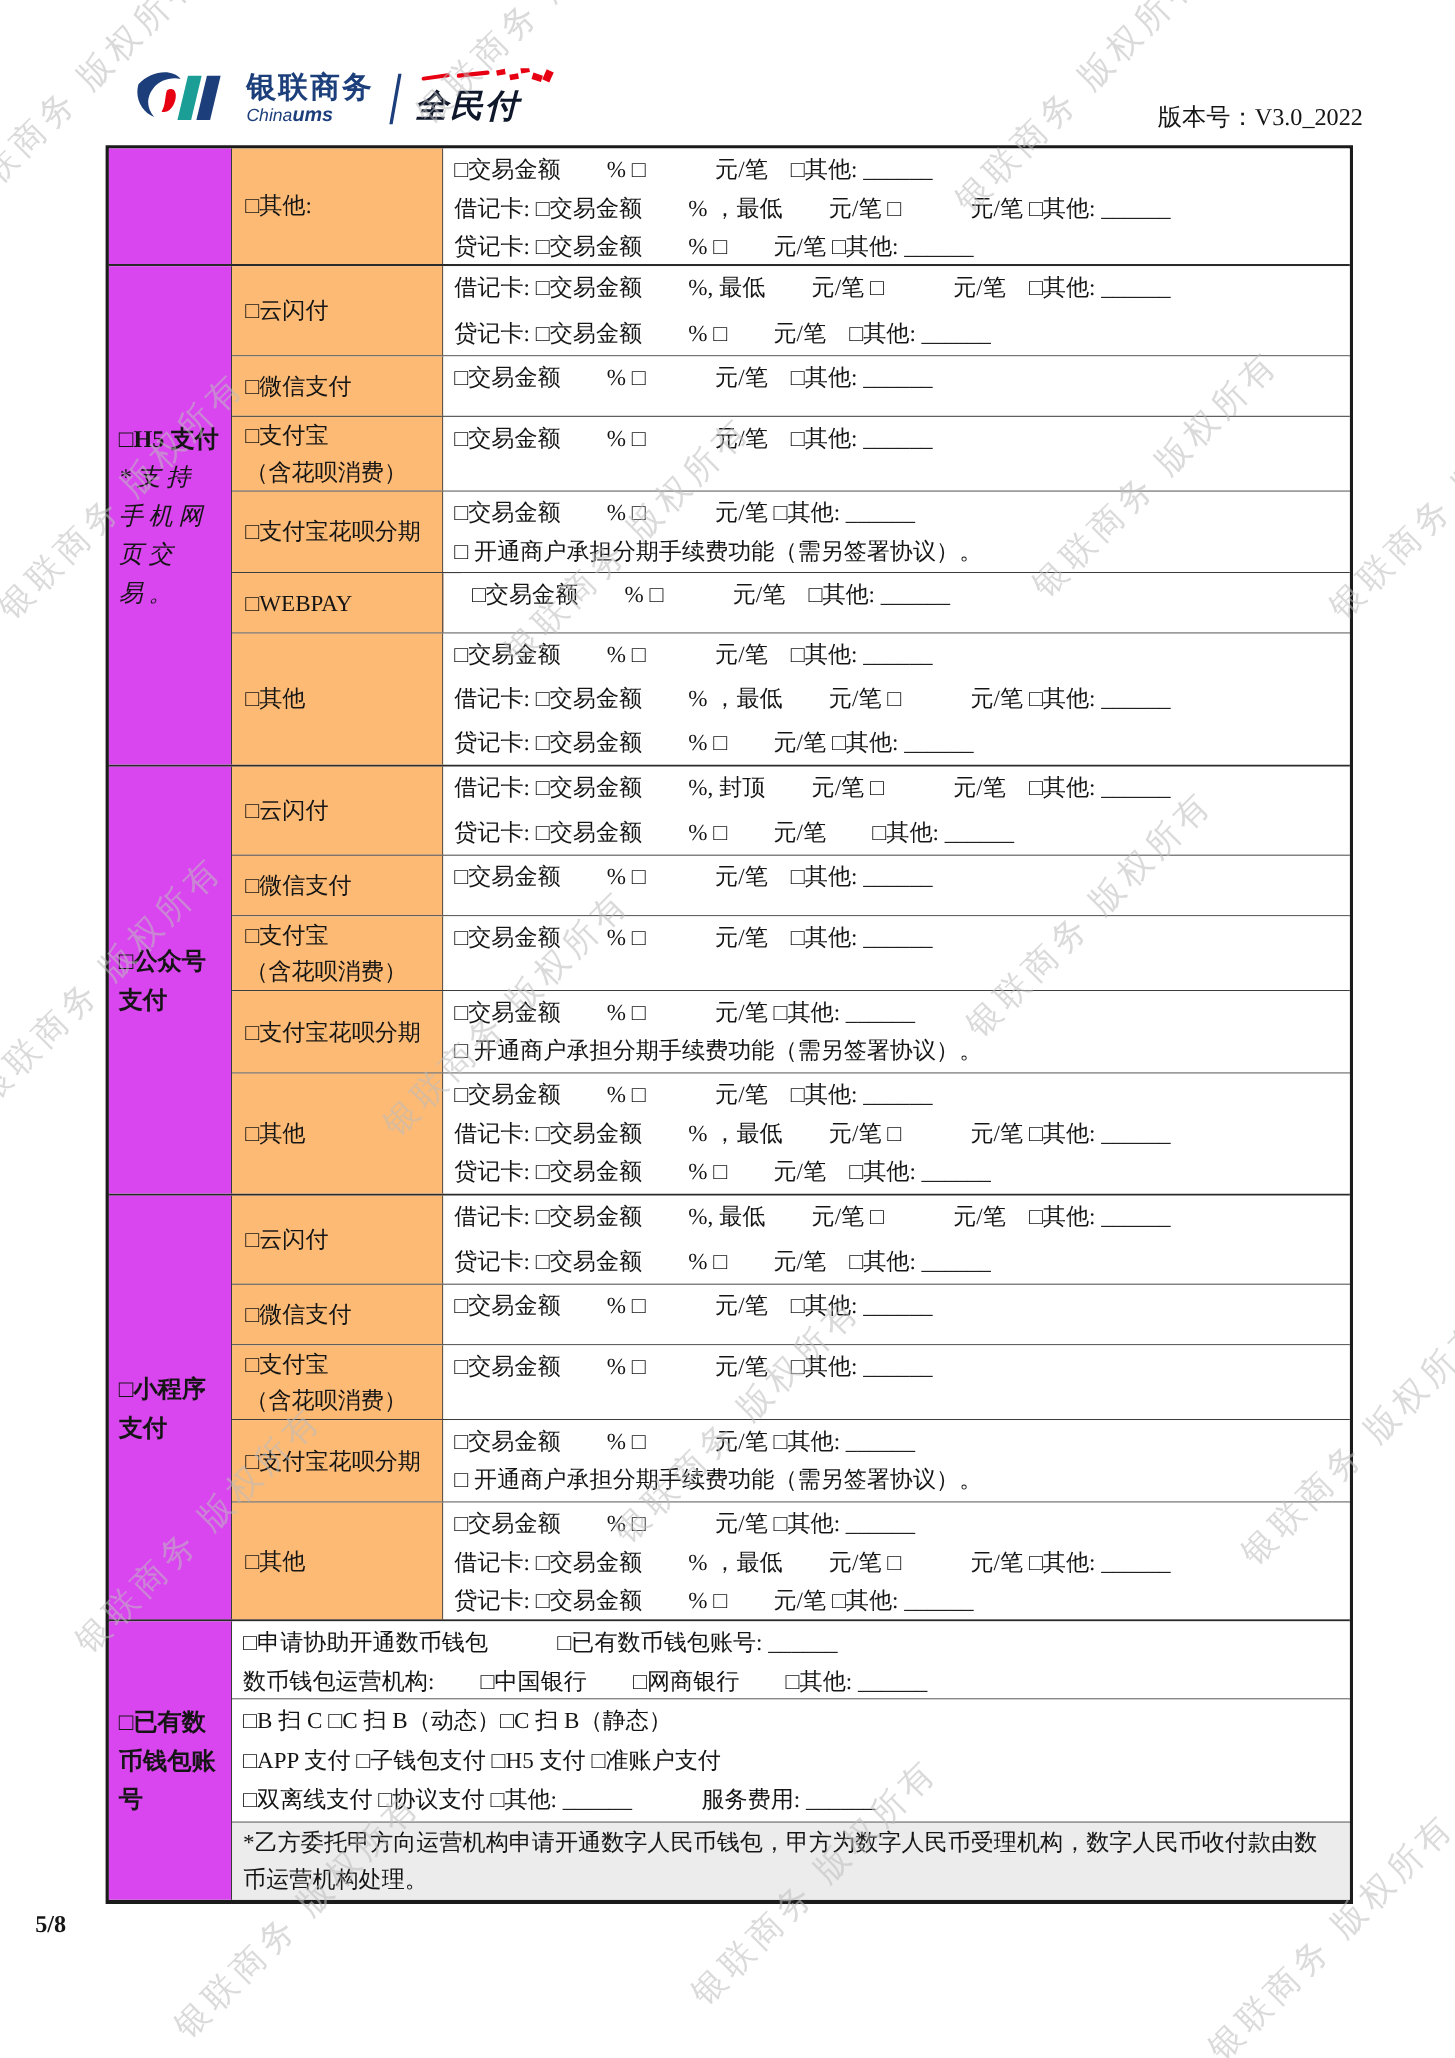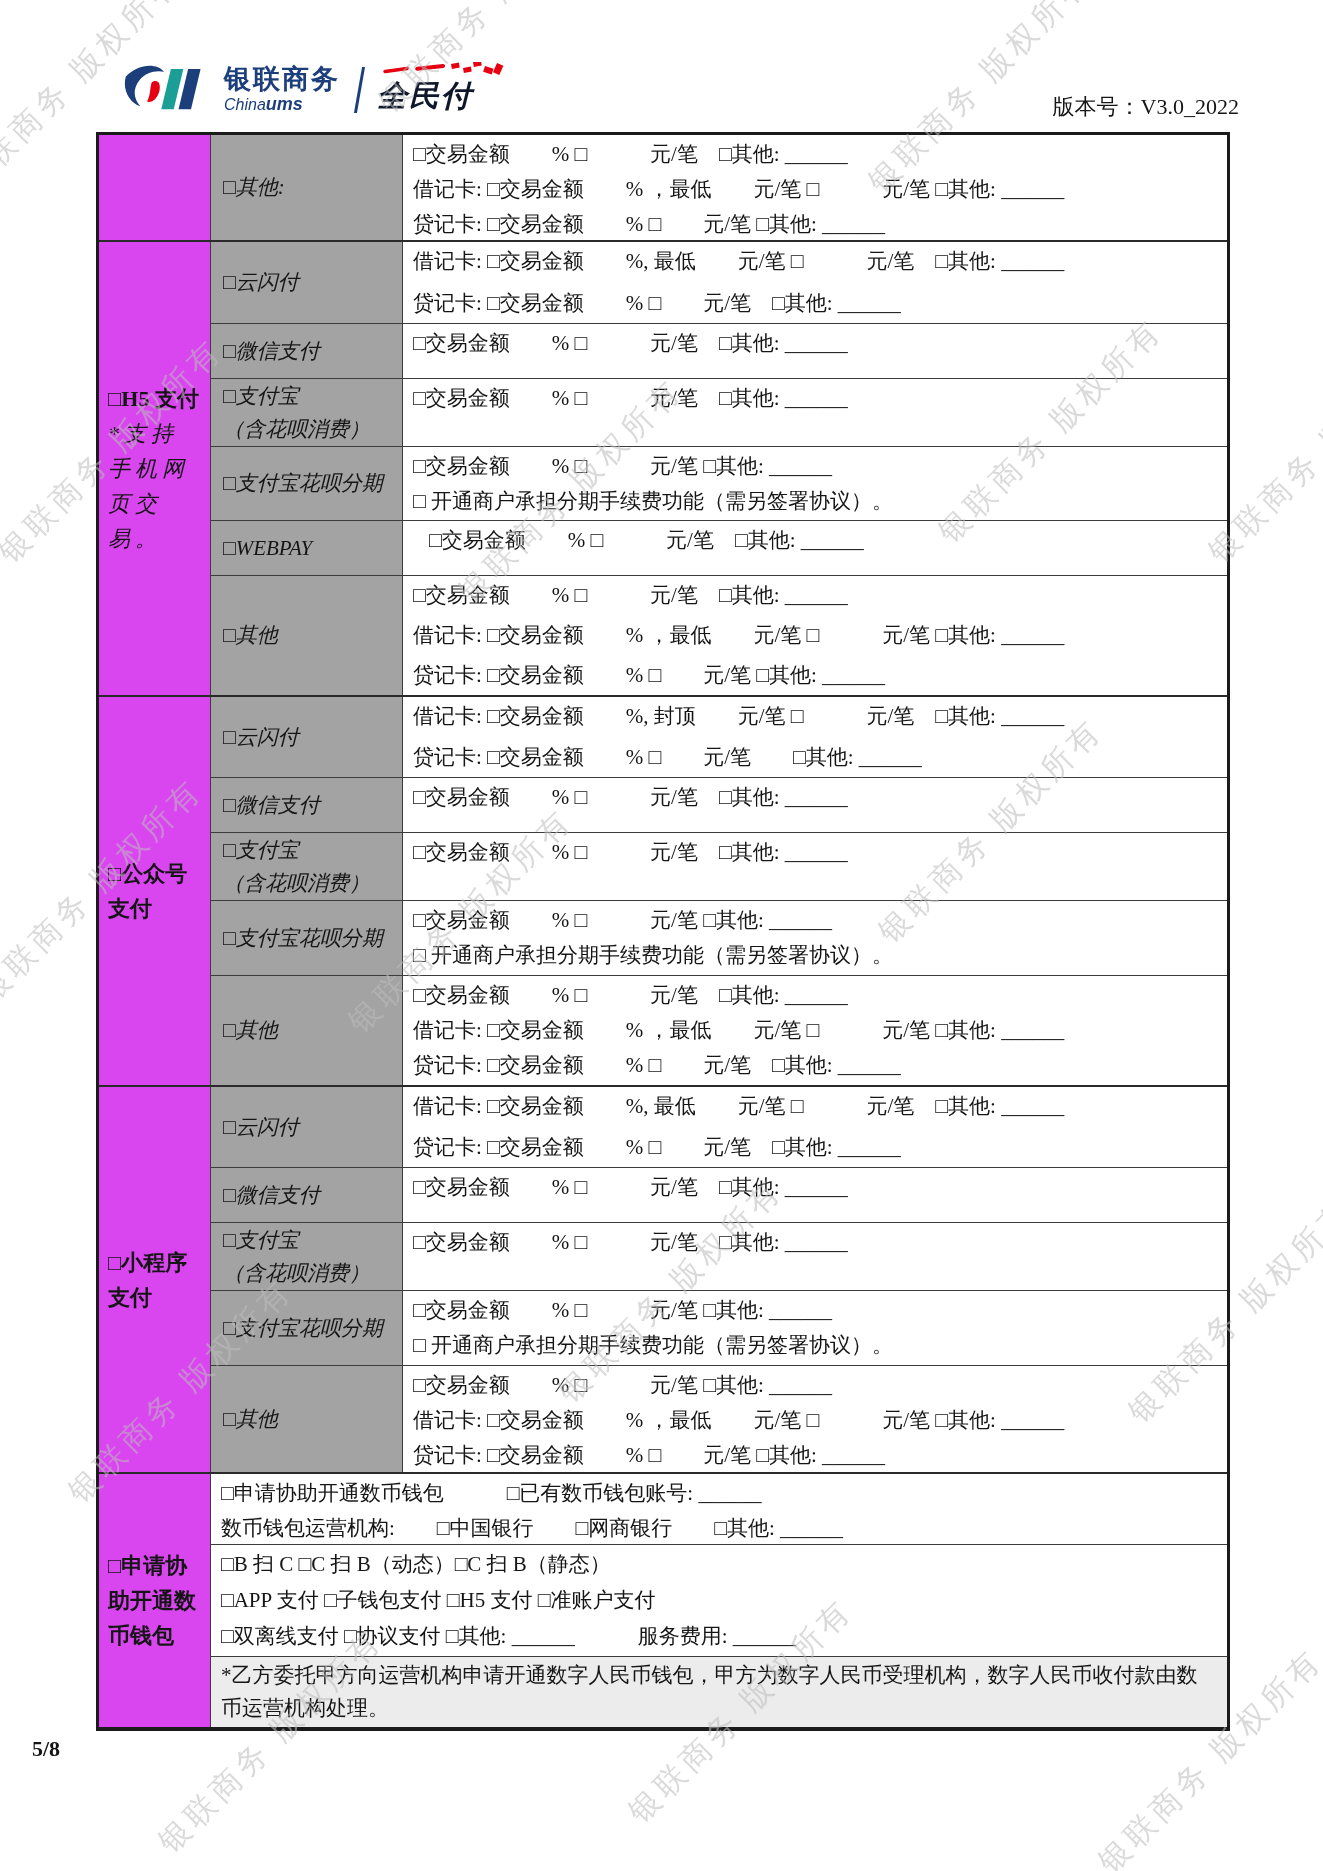--- a/index.html
+++ b/index.html
@@ -30,23 +30,23 @@
     width:112px;flex:0 0 112px;background:#d946ef;border-right:1.5px solid #3c3c3c;
     box-sizing:border-box;display:flex;flex-direction:column;justify-content:center;
     padding:4px 6px 4px 9px;font-size:22px;line-height:35px;
   }
   .sec-label-title{font-weight:bold;}
   .sec-label-note{font-weight:normal;letter-spacing:5px;font-style:italic;}
   .rows{flex:1 1 auto;display:flex;flex-direction:column;min-width:0;}
   .row{display:flex;box-sizing:border-box;}
   .row-sep{border-top:1.5px solid #3c3c3c;}
   .method{
-    width:192px;flex:0 0 192px;background:#a3a3a3;border-right:1.5px solid #3c3c3c;
+    width:192px;flex:0 0 192px;background:#fdba74;border-right:1.5px solid #3c3c3c;
     box-sizing:border-box;display:flex;flex-direction:column;justify-content:center;
-    padding:2px 4px 2px 12px;font-size:21px;line-height:33px;font-style:italic;
+    padding:2px 4px 2px 12px;font-size:21px;line-height:33px;
   }
   .content{
     flex:1 1 auto;min-width:0;background:#ffffff;box-sizing:border-box;
     display:flex;flex-direction:column;justify-content:space-between;
     padding:2px 6px 2px 10px;font-size:21px;line-height:35px;
   }
   .content.shaded{background:#ececec;}
   .fee-line{white-space:pre;}
   .fee-line.wrap{white-space:normal;line-height:33px;padding-right:14px;}
   
@@ -269,21 +269,21 @@
             <div class="content">
               <div class="fee-line">□交易金额　　% □　　　元/笔 □其他: ______</div>
               <div class="fee-line">借记卡: □交易金额　　% ，最低　　元/笔 □　　　元/笔 □其他: ______</div>
               <div class="fee-line">贷记卡: □交易金额　　% □　　元/笔 □其他: ______</div>
             </div>
           </div>
         </div>
       </div>
       <div class="section sec-sep">
         <div class="sec-label">
-          <div class="sec-label-title">□申请协助开通数币钱包</div>
+          <div class="sec-label-title">□已有数币钱包账号</div>
         </div>
         <div class="rows">
           <div class="row" style="height: 70px;">
             <div class="content">
               <div class="fee-line">□申请协助开通数币钱包　　　□已有数币钱包账号: ______</div>
               <div class="fee-line">数币钱包运营机构:　　□中国银行　　□网商银行　　□其他: ______</div>
             </div>
           </div>
           <div class="row row-sep" style="height: 112px;">
             <div class="content">

